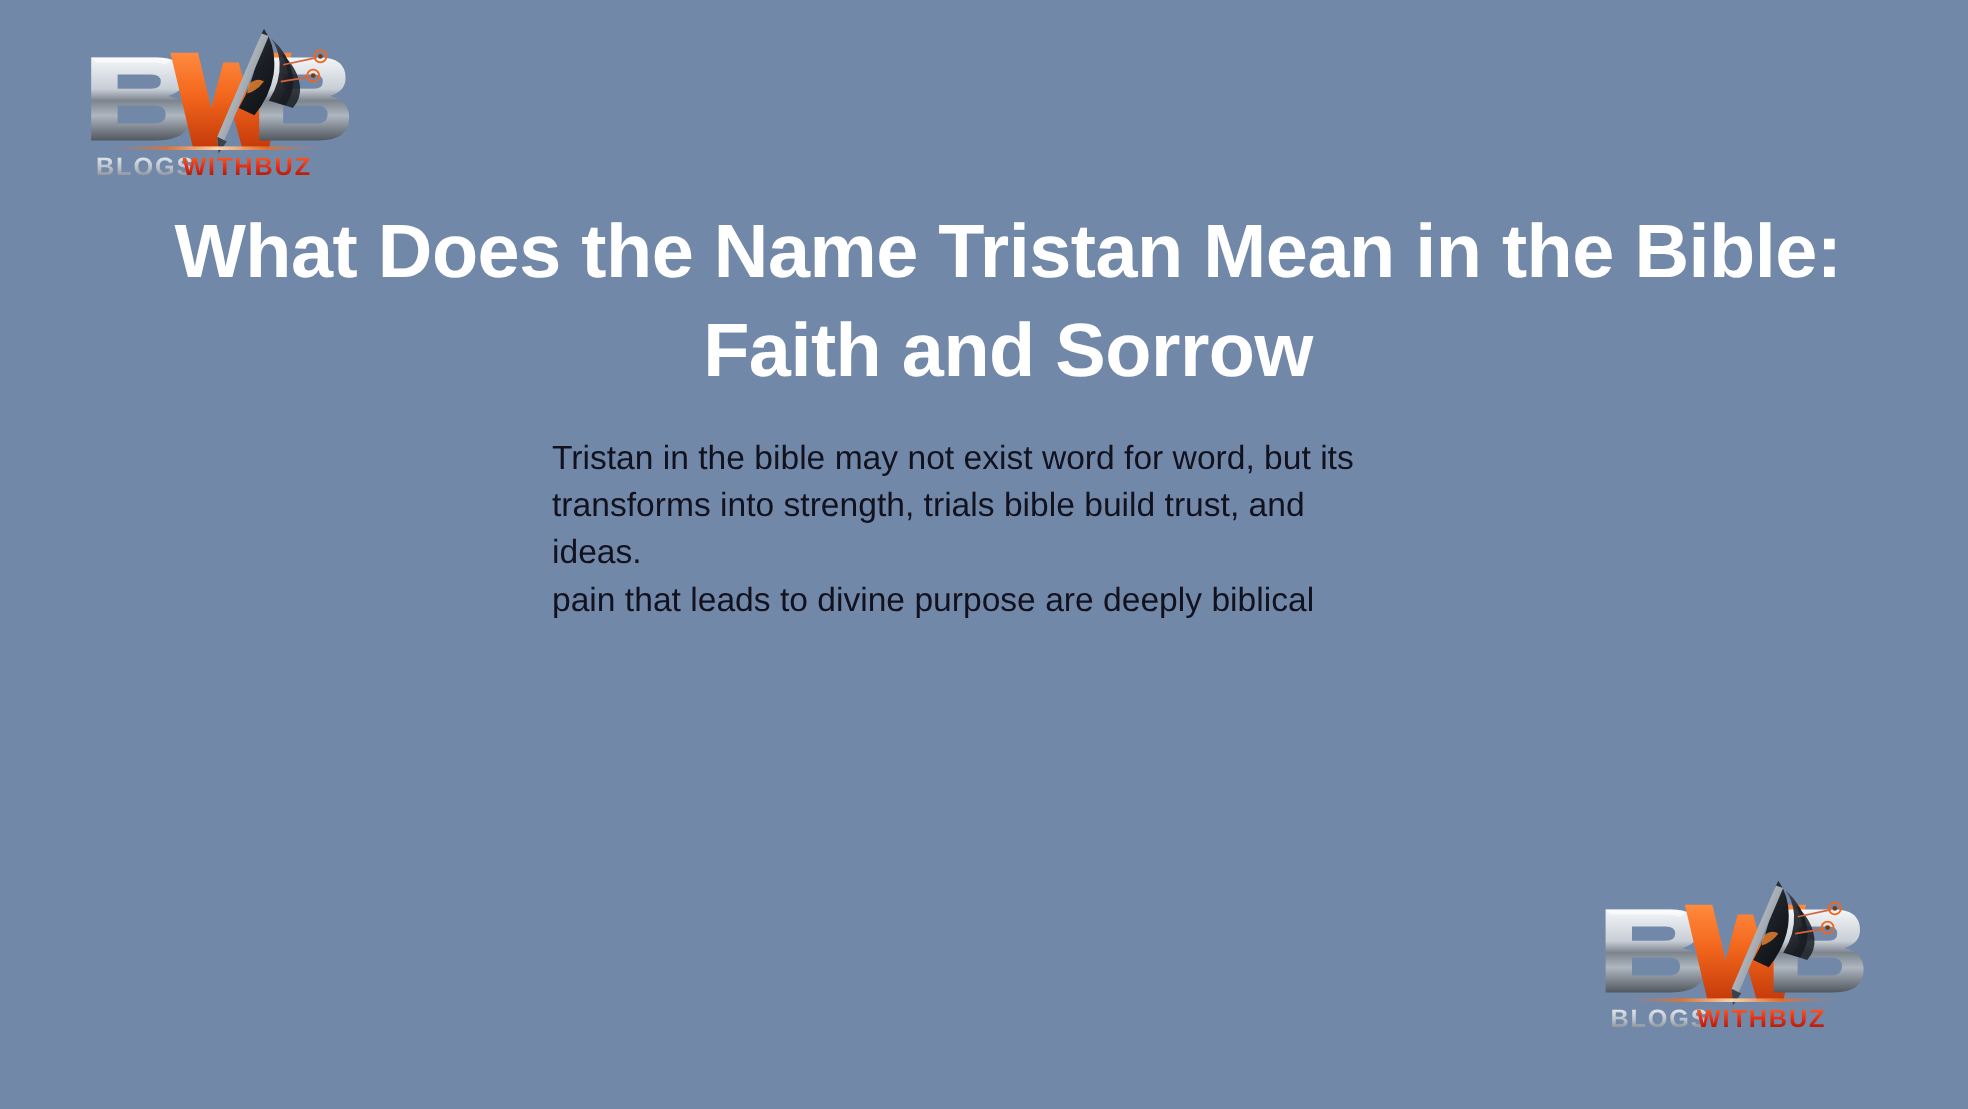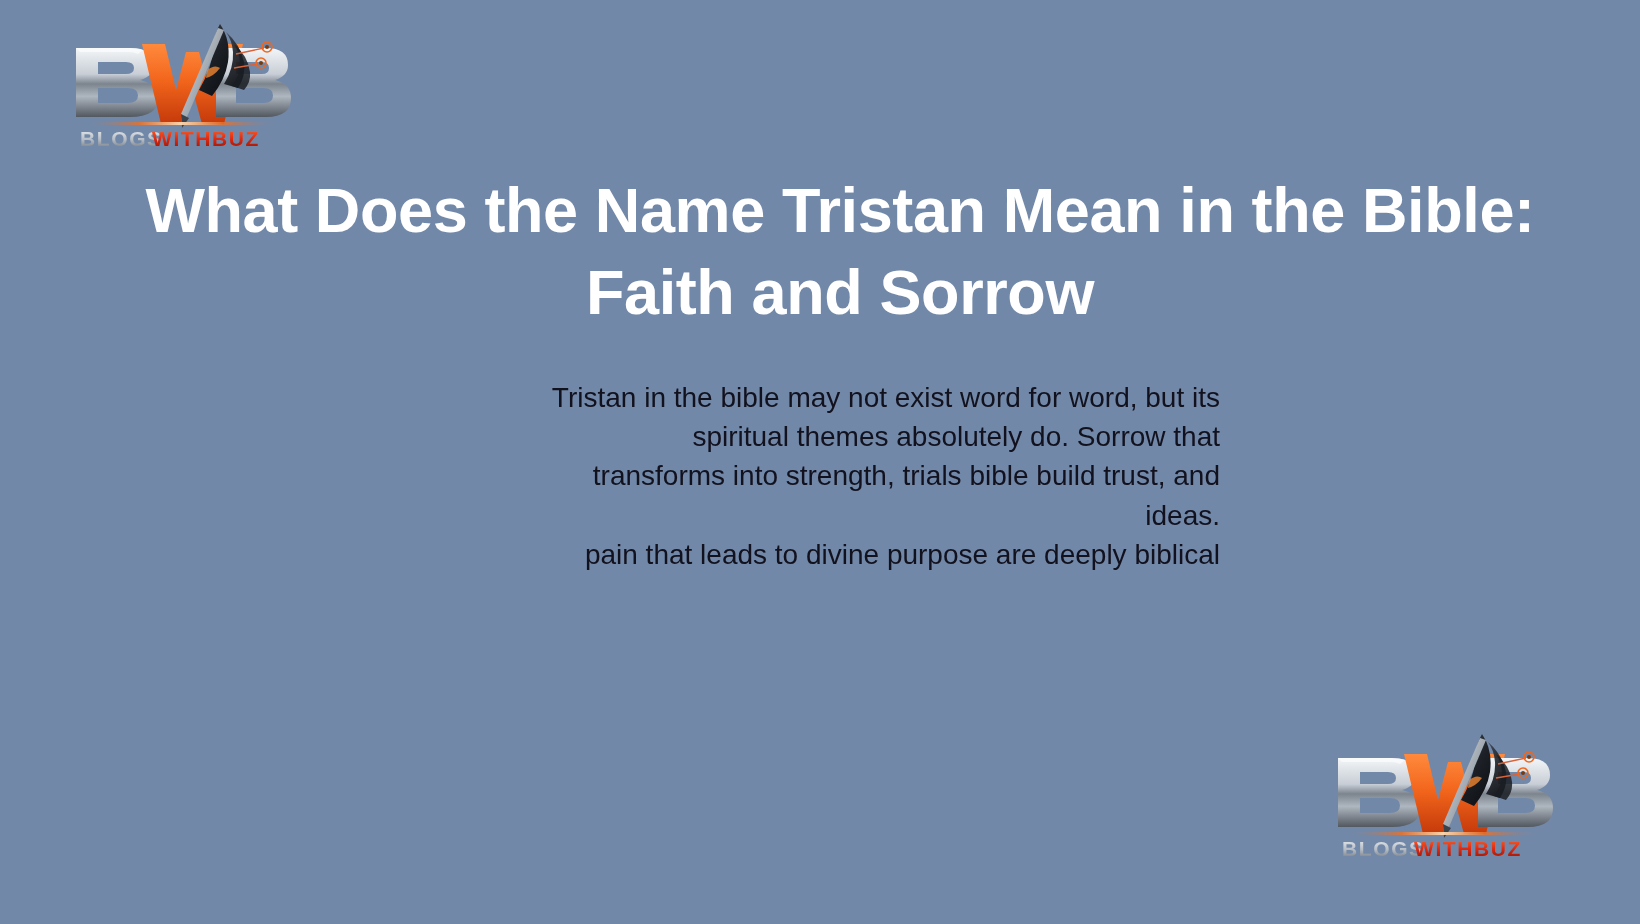--- a/index.html
+++ b/index.html
@@ -64,24 +64,24 @@
     font-size: 63px;
     line-height: 1.30;
     letter-spacing: -0.4px;
   }
 
   
   .lede {
     position: absolute;
     left: 50%;
     transform: translateX(-50%);
-    top: 378px;
+    top: 362px;
     width: 760px;
     margin: 0;
-    text-align: right;
+    text-align: left;
     color: #12121f;
     font-family: "Liberation Sans", sans-serif;
     font-weight: 400;
     font-size: 28px;
     line-height: 1.40;
   }
   .lede .ln {
     display: block;
   }
 </style>
@@ -181,21 +181,20 @@
     </svg>
   </div>
 
   <h1 class="headline">
     <span>What Does the Name Tristan Mean in the Bible:</span>
     <span>Faith and Sorrow</span>
   </h1>
 
   <p class="lede">
     <span class="ln">Tristan in the bible may not exist word for word, but its</span>
-    <span class="ln">spiritual themes absolutely do. Sorrow that</span>
     <span class="ln">transforms into strength, trials bible build trust, and</span>
     <span class="ln">ideas.</span>
     <span class="ln">pain that leads to divine purpose are deeply biblical</span>
   </p>
 
   <div class="logo logo-bottom">
     <svg viewBox="0 0 222 140">
       <g>
         <path d="M8 30 L62 30 Q86 30 86 47 Q86 58 72 62 Q90 66 90 80 Q90 99 62 99 L8 99 Z
                  M30 44 L30 56 L58 56 Q66 56 66 50 Q66 44 58 44 Z

